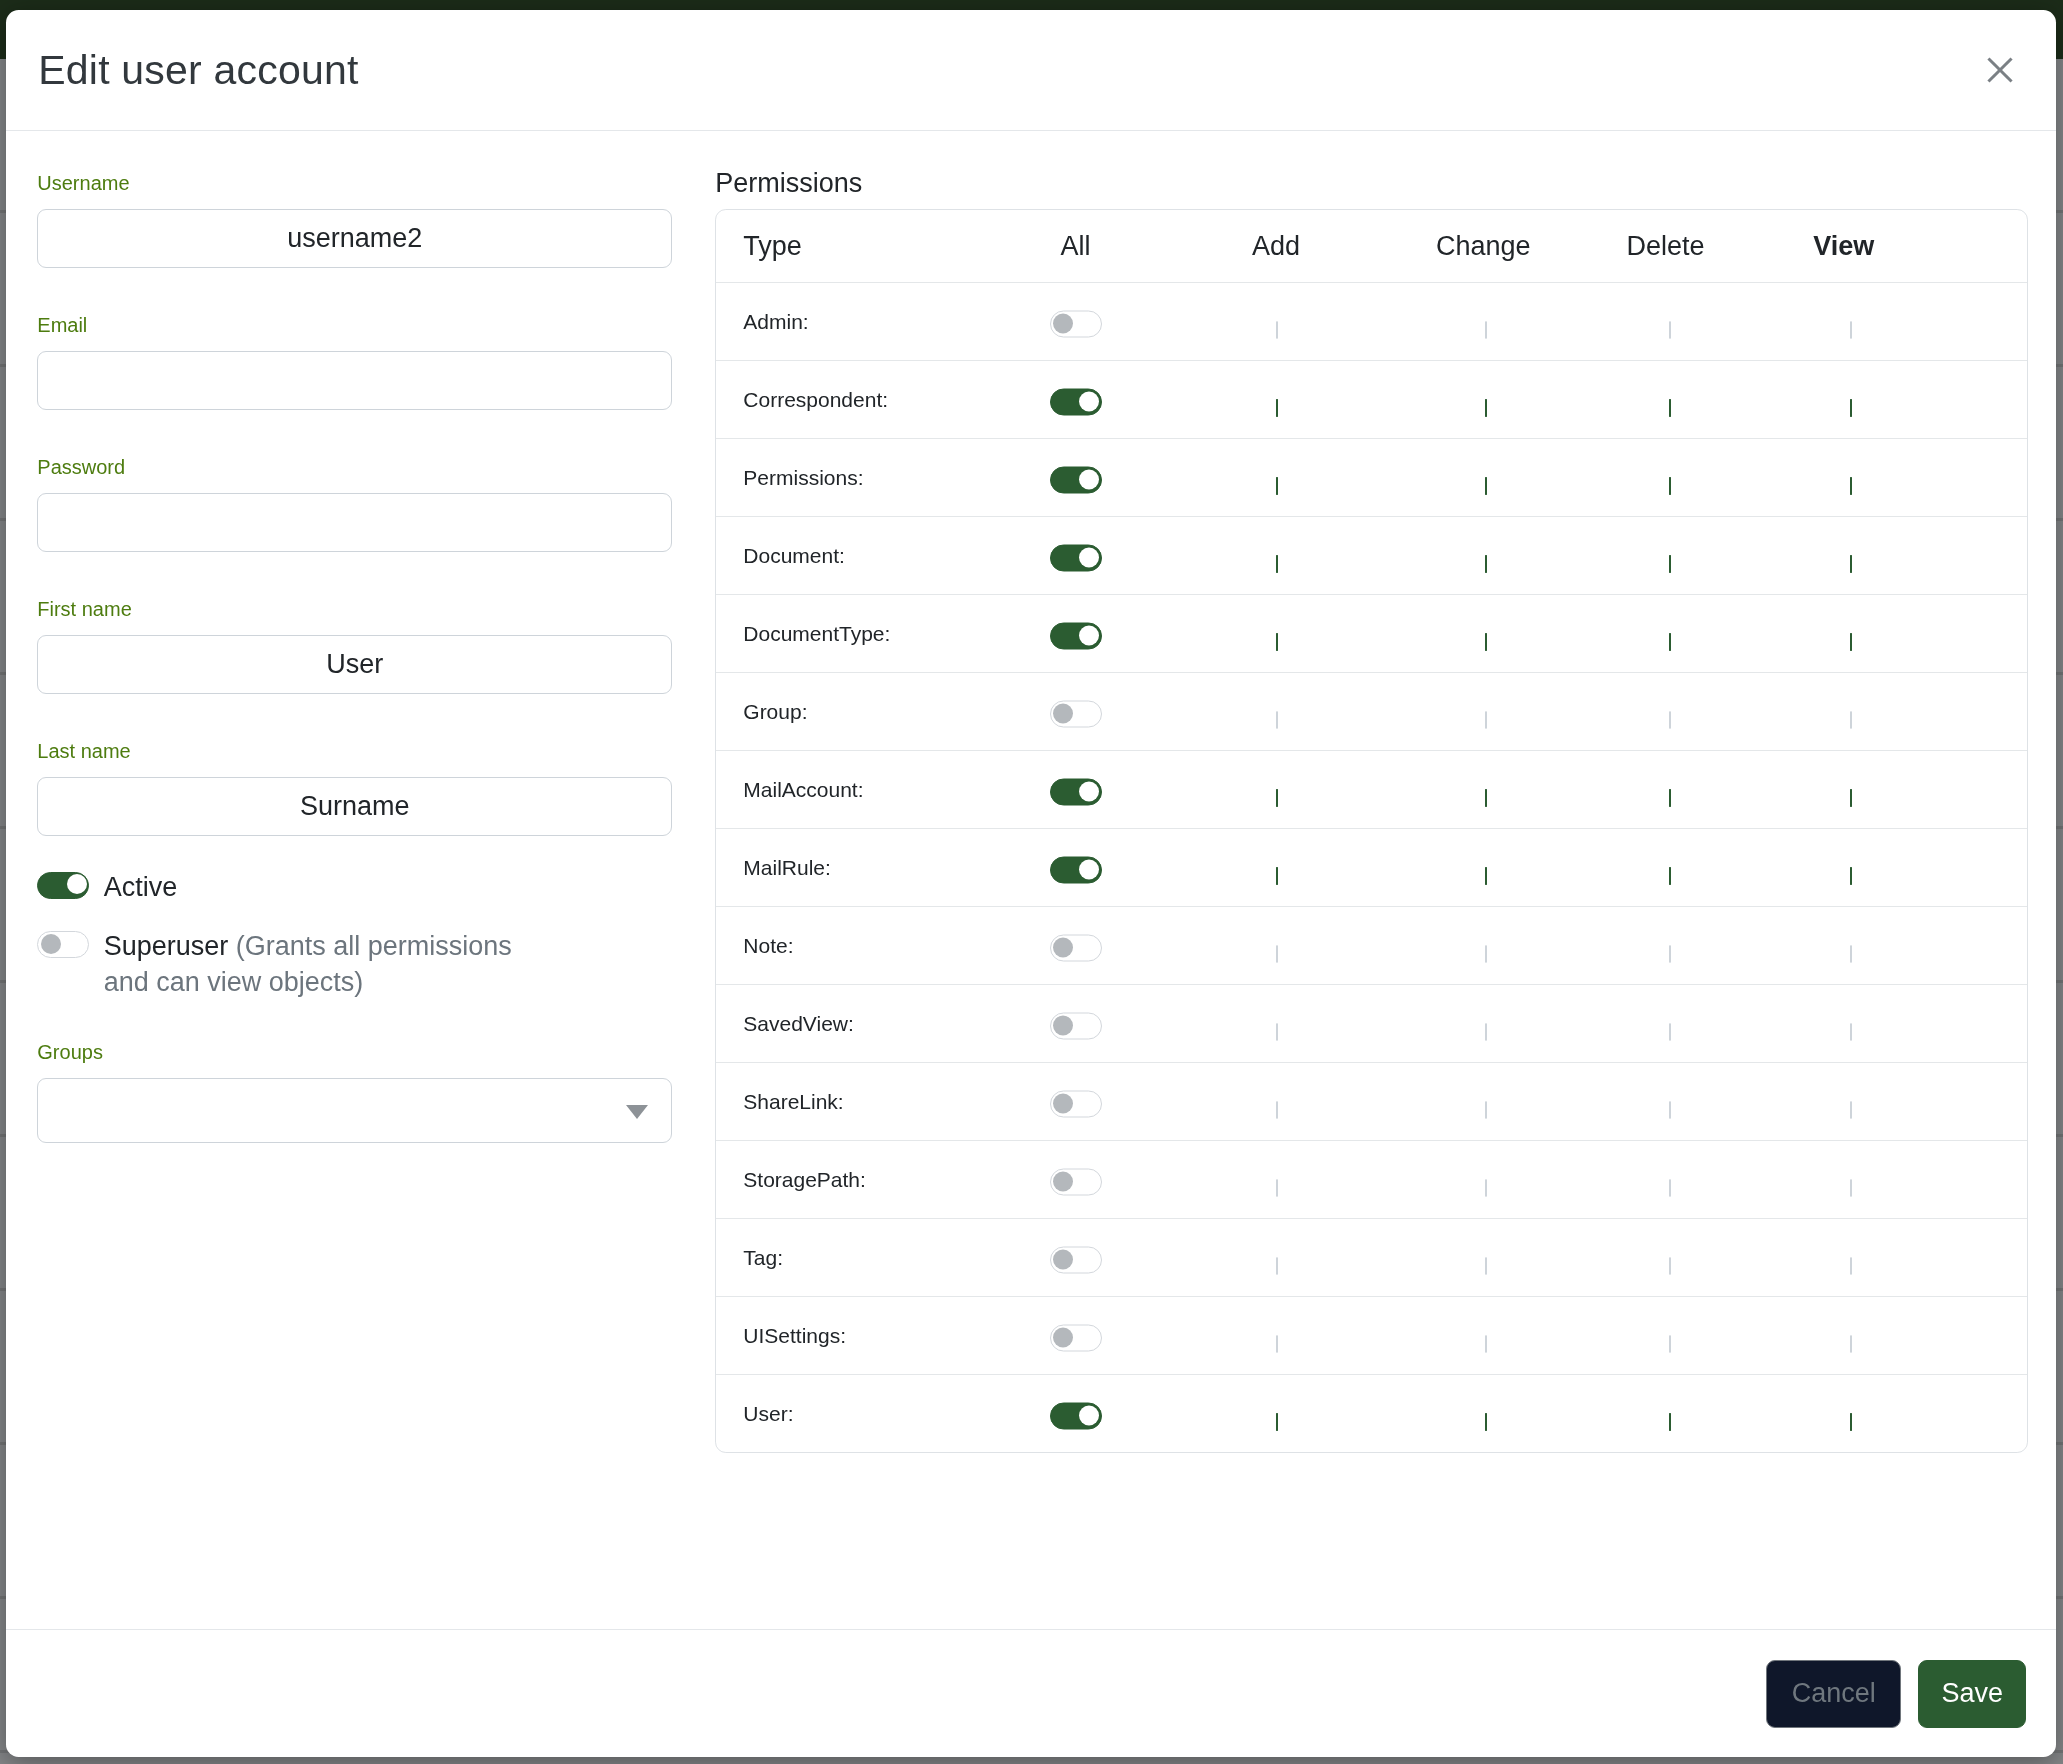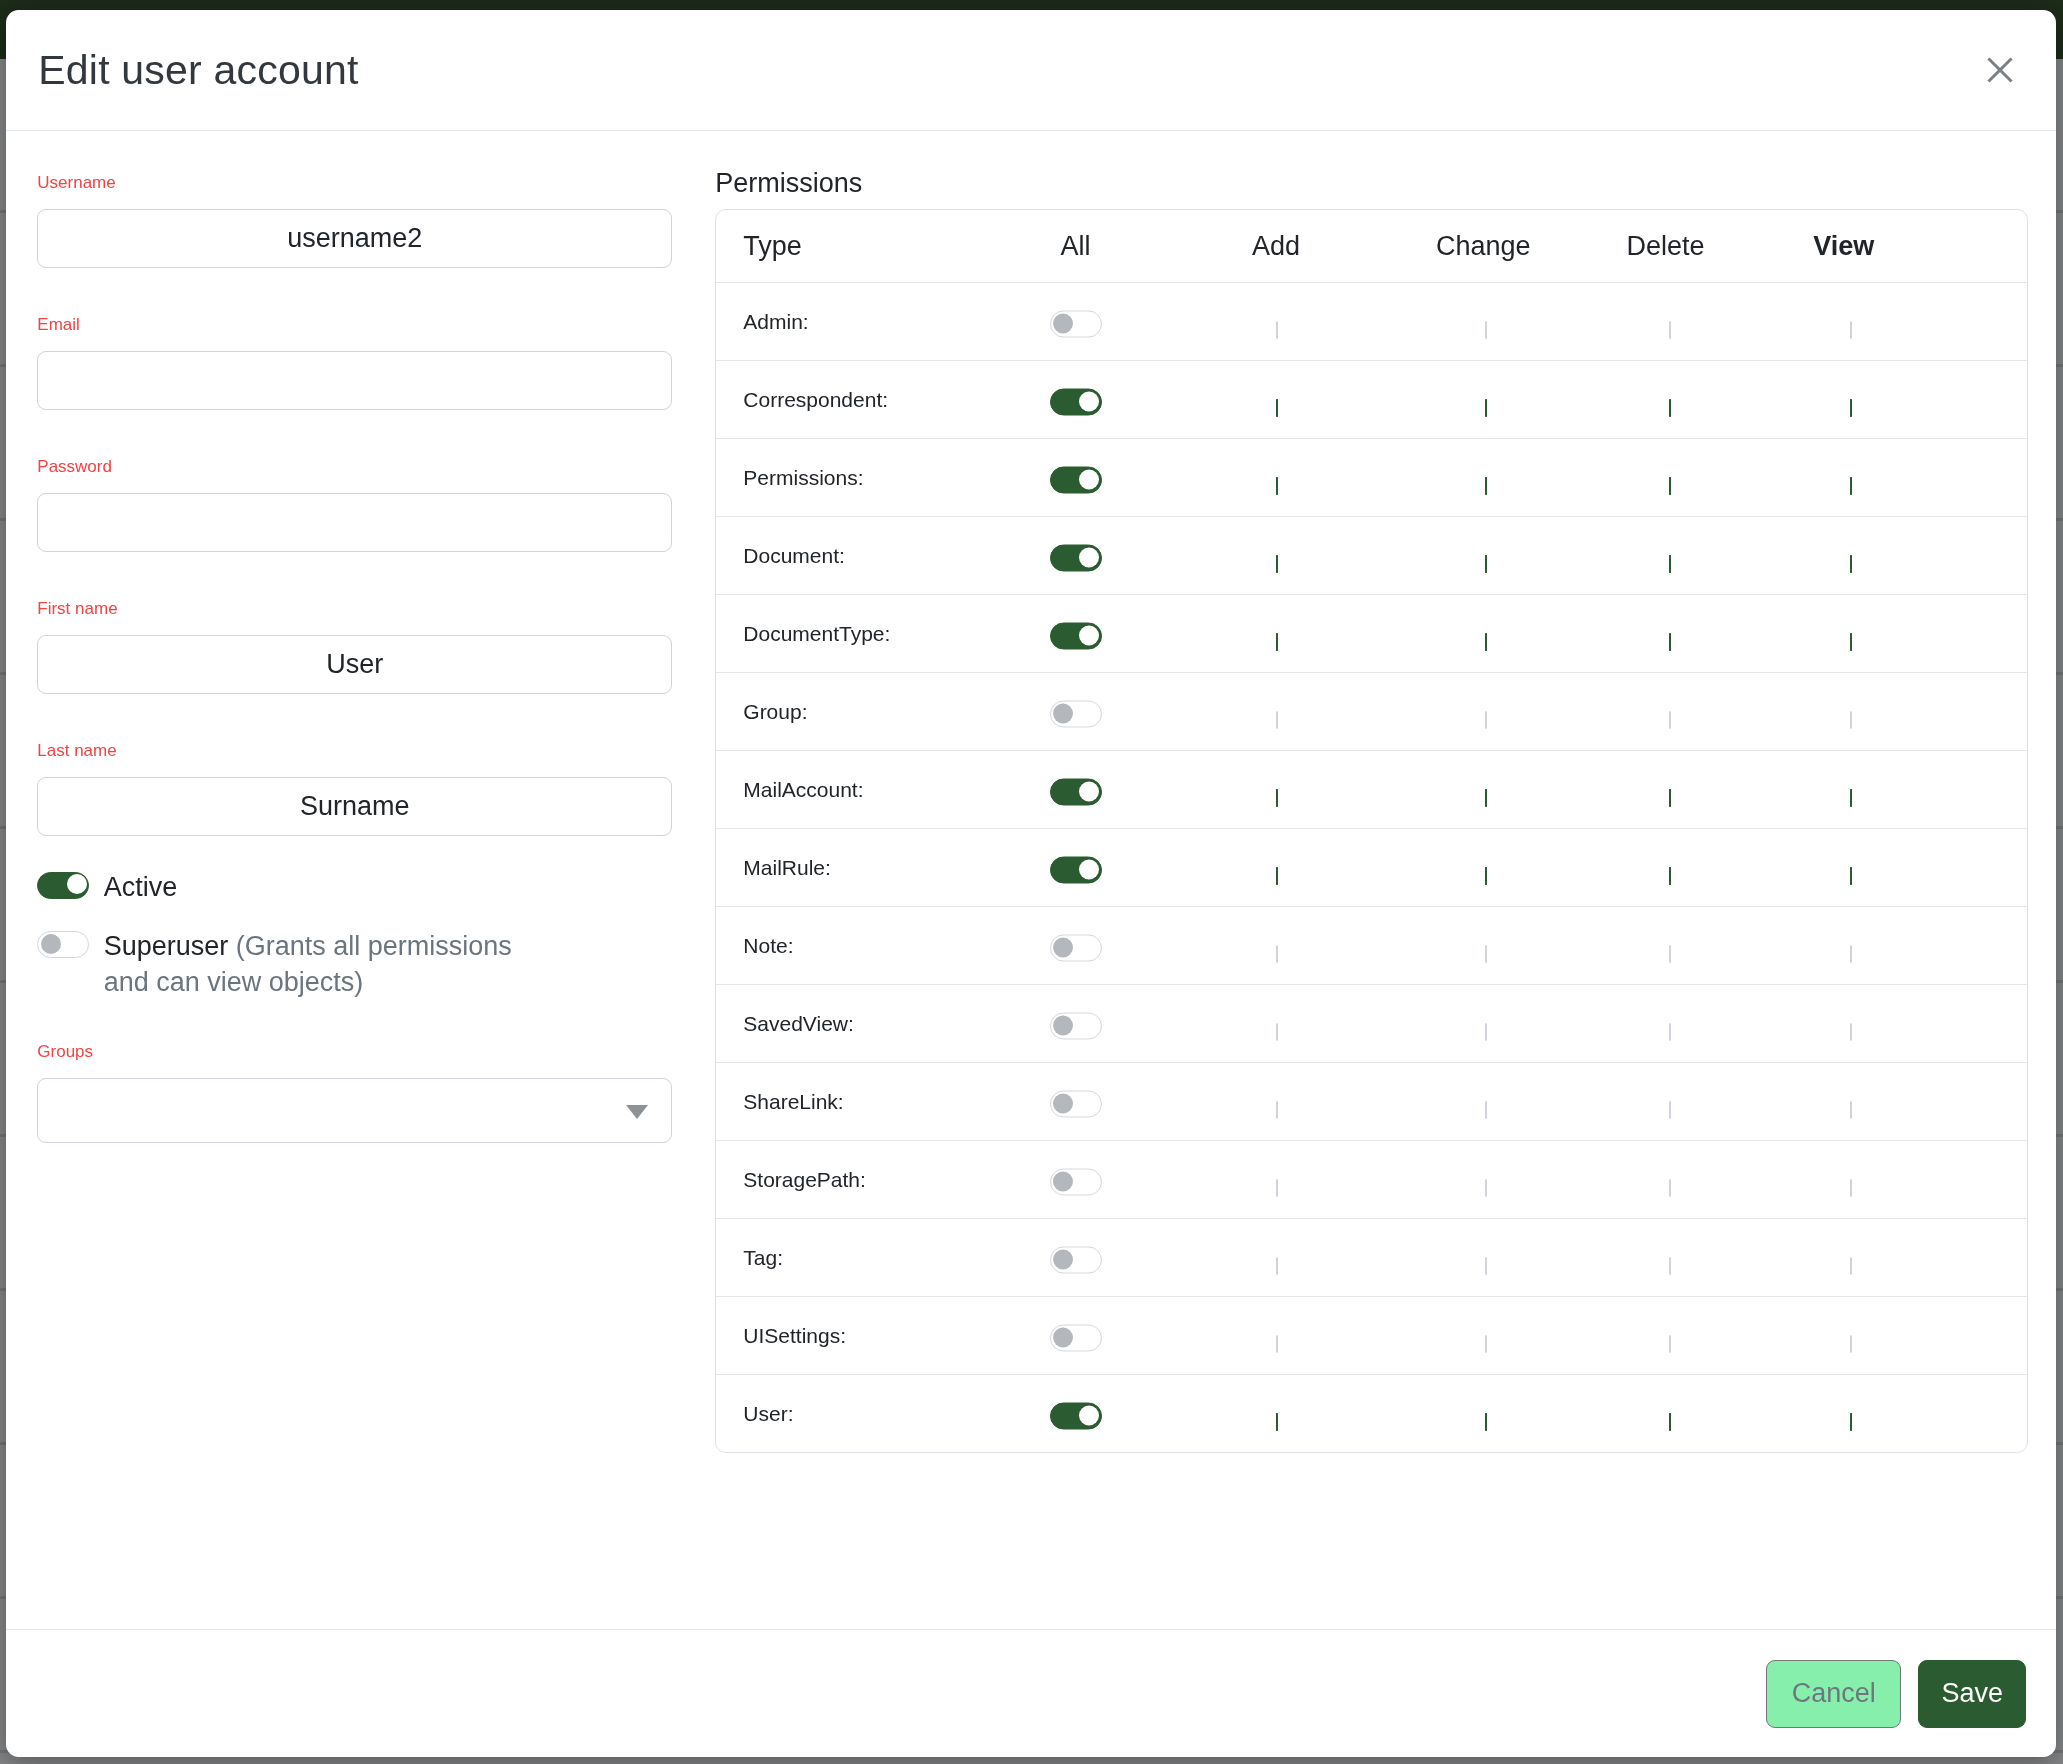--- a/index.html
+++ b/index.html
@@ -25,21 +25,21 @@
     padding:0 36px 0 32px;border-bottom:1.8px solid #e4e7ea;box-sizing:border-box;
   }
   .modal-title{font-size:41px;font-weight:500;color:#32383d;letter-spacing:0.2px;}
   .close-btn{margin-left:auto;width:40px;height:40px;border:none;background:transparent;
     cursor:pointer;display:flex;align-items:center;justify-content:center;padding:0;}
   
   .modal-body{flex:1 1 auto;display:flex;padding:36px 28px 0 31px;box-sizing:border-box;overflow:hidden;}
   .col-left{width:635px;flex:0 0 635px;margin-right:43px;}
   .col-right{flex:1 1 auto;min-width:0;}
   .field{margin-bottom:41px;}
-  .field-label{display:block;font-size:17px;line-height:32px;color:#ef4444;margin-bottom:10px;}
+  .field-label{display:block;font-size:20px;line-height:32px;color:#4d7c0f;margin-bottom:10px;}
   .text-input{
     width:100%;height:59px;box-sizing:border-box;border:1.8px solid #ced4da;border-radius:9px;
     padding:0 21.6px;font-size:27px;color:#212529;font-family:inherit;background:#fff;outline:none;text-align:center;
   }
   
   .switch-row{display:flex;align-items:flex-start;margin-bottom:23.4px;}
   .switch{position:relative;width:52px;height:27px;border-radius:14.4px;flex:0 0 52px;
     box-sizing:border-box;cursor:pointer;margin-top:2.7px;}
   .switch.off{background:#fff;border:1.8px solid #d3d7dc;}
   .switch.on{background:var(--green);border:1.8px solid var(--green);}
@@ -67,21 +67,21 @@
   .cb{width:27px;height:27px;border-radius:8px;box-sizing:border-box;cursor:pointer;position:relative;}
   .cb.unchecked{background:#fff;border:1.8px solid #ced4da;}
   .cb.checked{background:var(--green);border:1.8px solid var(--green);}
   .cb .tick{position:absolute;left:5.4px;top:6.3px;width:12.6px;height:6.3px;
     border-left:3.6px solid #fff;border-bottom:3.6px solid #fff;transform:rotate(-45deg);border-radius:0.9px;}
   
   .modal-footer{flex:0 0 128px;border-top:1.8px solid #e4e7ea;display:flex;align-items:center;
     justify-content:flex-end;padding:0 30px;box-sizing:border-box;}
   .btn{height:68px;border-radius:9px;font-size:27px;font-family:inherit;cursor:pointer;
     display:flex;align-items:center;justify-content:center;box-sizing:border-box;}
-  .btn-cancel{width:135px;background:#86efac;border:1.8px solid #70767c;color:#6f777e;margin-right:17px;}
+  .btn-cancel{width:135px;background:#0f172a;border:1.8px solid #70767c;color:#6f777e;margin-right:17px;}
   .btn-save{width:108px;background:var(--green);border:1.8px solid var(--green);color:#ffffff;}
 </style>
 </head>
 <body>
 
 <div class="top-band"></div>
 <div class="backdrop-lines"></div>
 
 <div class="modal">
 

